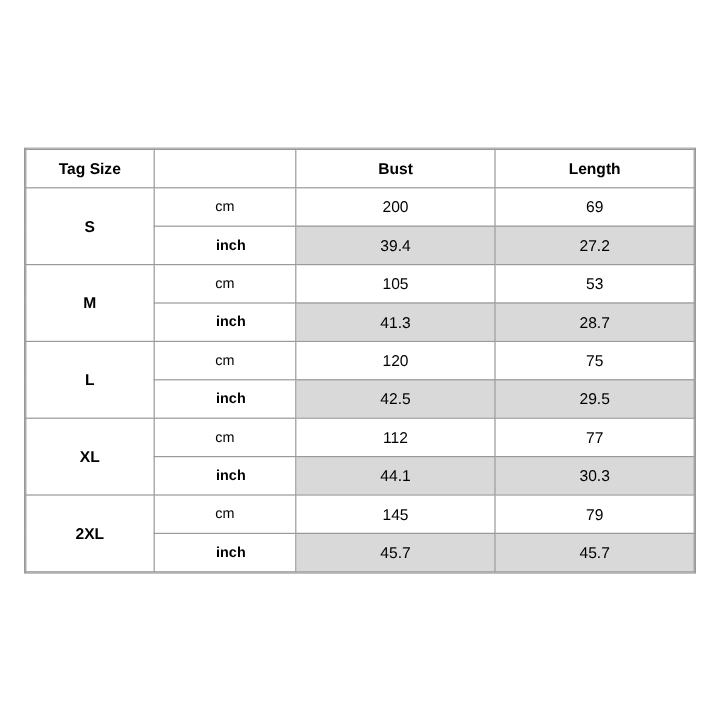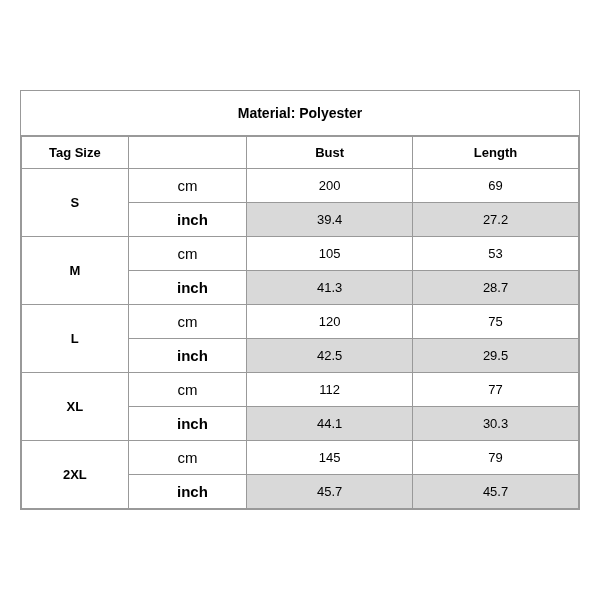--- a/index.html
+++ b/index.html
@@ -50,21 +50,21 @@
       background: #fff;
     }
 
     .tag-size-cell {
       font-weight: bold;
       width: 90px;
     }
 
     .unit-cell {
       width: 100px;
-      font-size: 15px;
+      font-size: 12px;
       margin-left: 44px;
     }
 
     .unit-cell.bold {
       font-weight: bold;
       padding-left: 16px;
     }
 
     .value-cell {
       width: 140px;
@@ -72,21 +72,20 @@
 
     .shaded {
       background-color: #d9d9d9;
       text-align: center;
     }
   </style>
 </head>
 <body>
 
 <div class="container">
-  <div class="title-row">Material: Polyester</div>
   <table>
     <thead>
       <tr class="header-row">
         <th>Tag Size</th>
         <th></th>
         <th>Bust</th>
         <th>Length</th>
       </tr>
     </thead>
     <tbody id="table-body">

